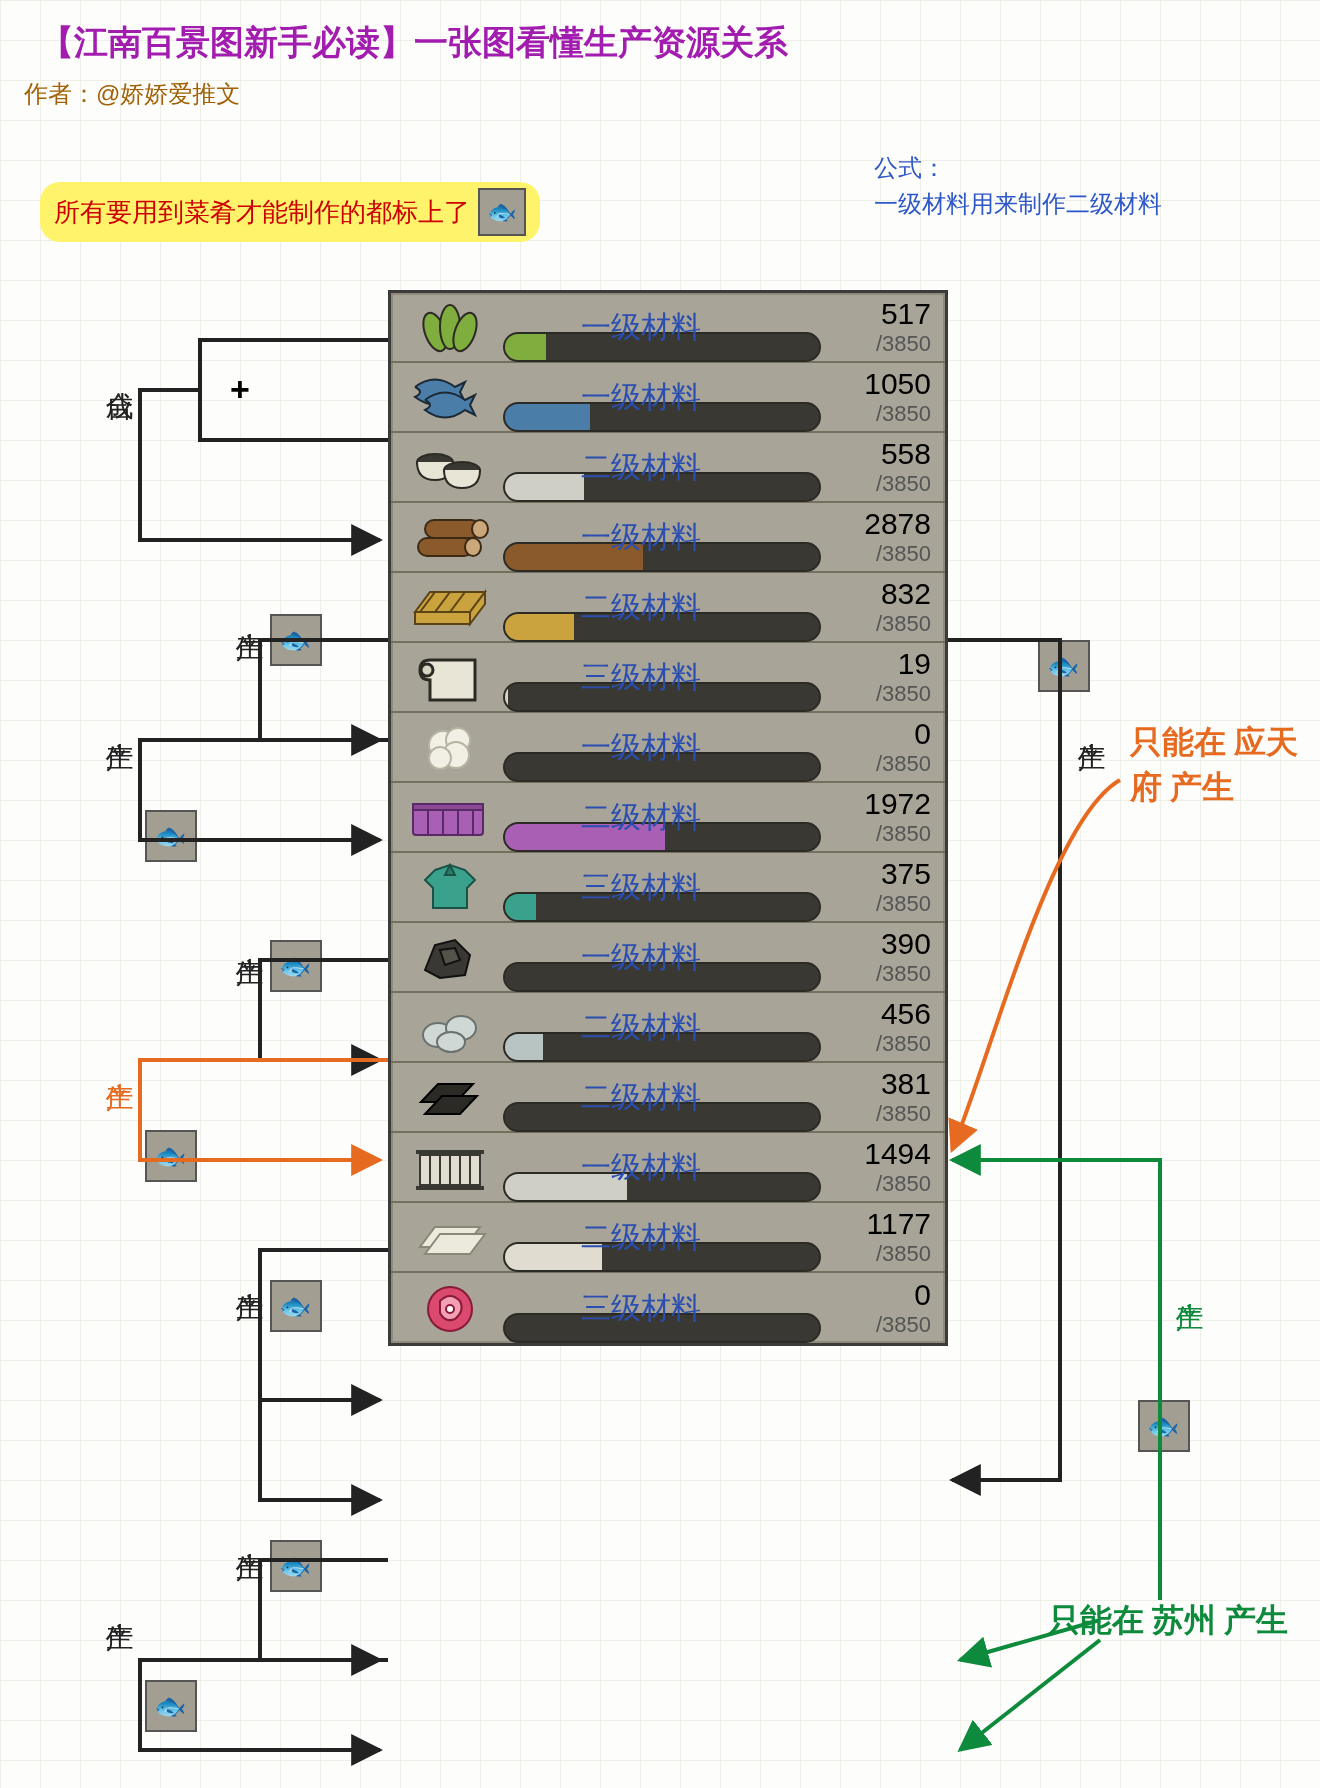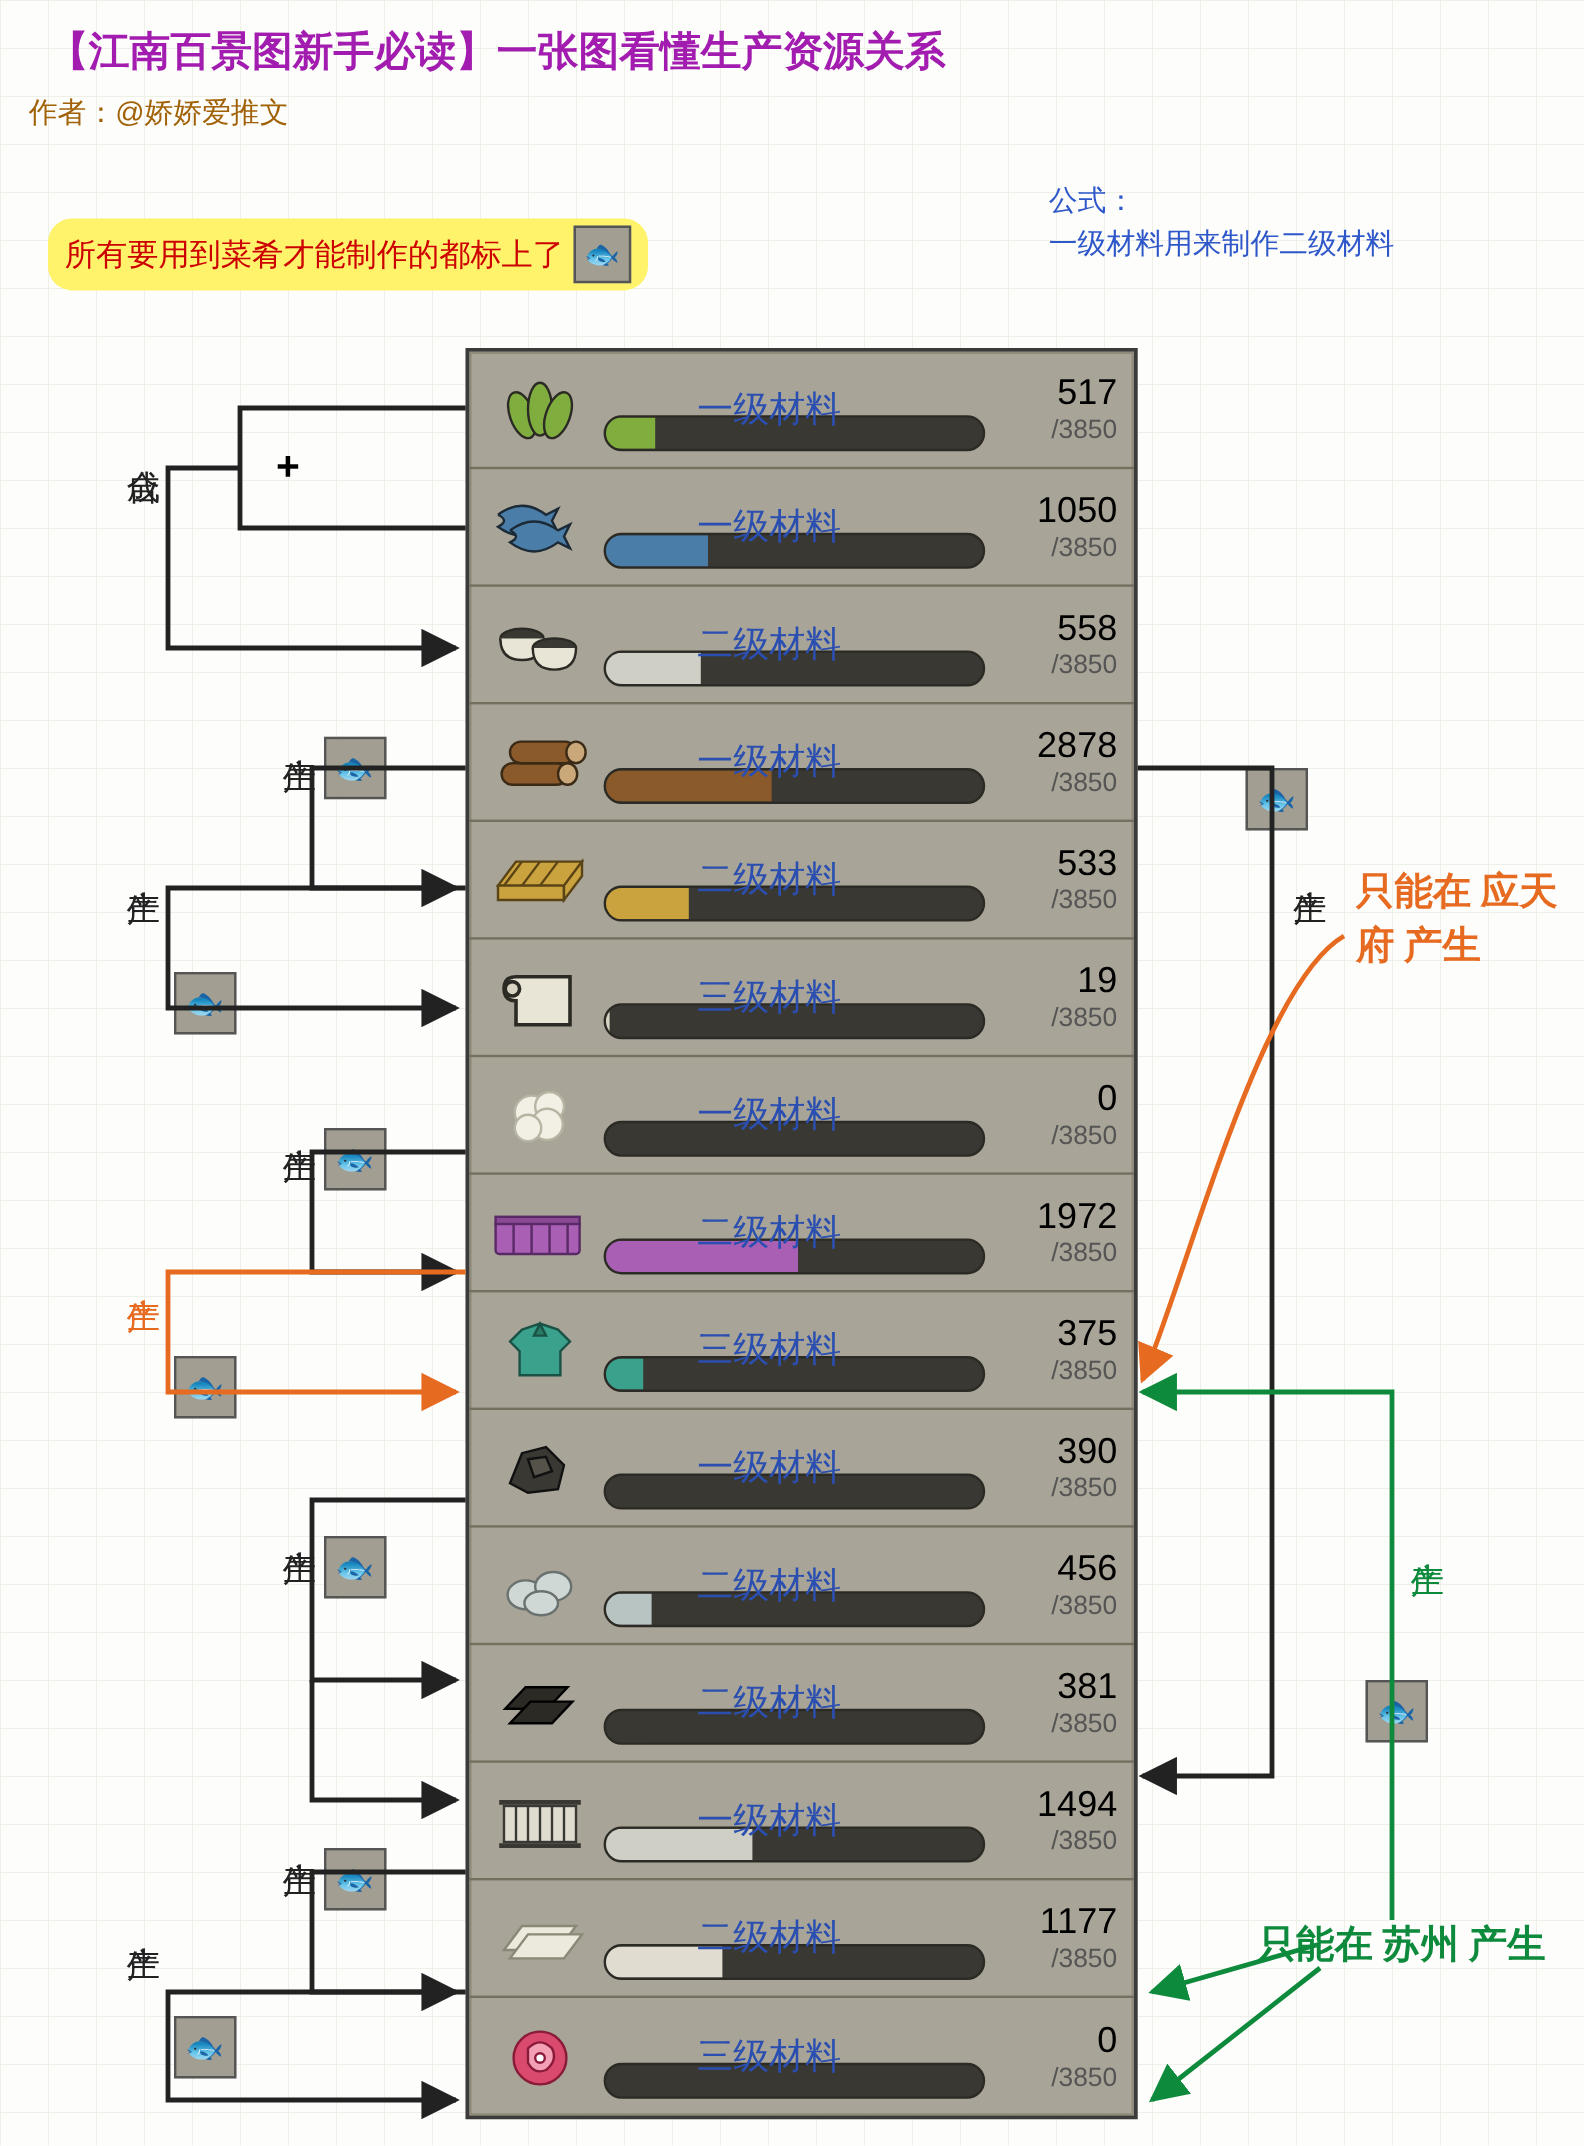--- a/index.html
+++ b/index.html
@@ -24,21 +24,21 @@
   }
   .formula { position: absolute; top: 150px; left: 874px; font-size: 24px; color: #2e57c9; line-height: 1.5; }
   
   
   .panel {
     position: absolute; top: 290px; left: 388px; width: 560px;
     border: 3px solid #3b3b3b; background: #a8a497;
     box-shadow: inset 0 0 0 2px #8f8a7a;
   }
   .row {
-    display: flex; align-items: center; height: 98px;
+    display: flex; align-items: center; height: 70px;
     border-bottom: 2px solid #747060; position: relative;
     padding: 8px 14px 8px 10px;
   }
   .row:last-child { border-bottom: none; }
   .icon-slot {
     width: 98px; height: 80px; display: flex; align-items: center; justify-content: center;
     flex-shrink: 0;
   }
   .barwrap { flex: 1; margin-left: 4px; margin-right: 10px; }
   .tier-label {
@@ -183,21 +183,21 @@
           </g>
         </svg>
       </div>
     <div class="barwrap">
       <div class="bar">
           <div class="bar-fill" style="width:22%; background:#caa23e;"></div>
         </div>
     </div>
     <div class="tier-label">二级材料</div>
     <div class="amounts">
-      <div class="cur">533</div>
+      <div class="cur">832</div>
       <div class="max">/3850</div>
     </div>
     </div>
     <div class="row">
     <div class="icon-slot">
         <svg width="70" height="55" viewBox="0 0 70 55">
           <g fill="#e8e4d6" stroke="#2c2a24" stroke-width="3">
             <path d="M15,10 Q5,10 5,20 Q5,30 15,30 L15,50 L60,50 L60,10 Z"></path>
             <circle cx="12" cy="20" r="6" fill="#d8d4c4"></circle>
           </g>

